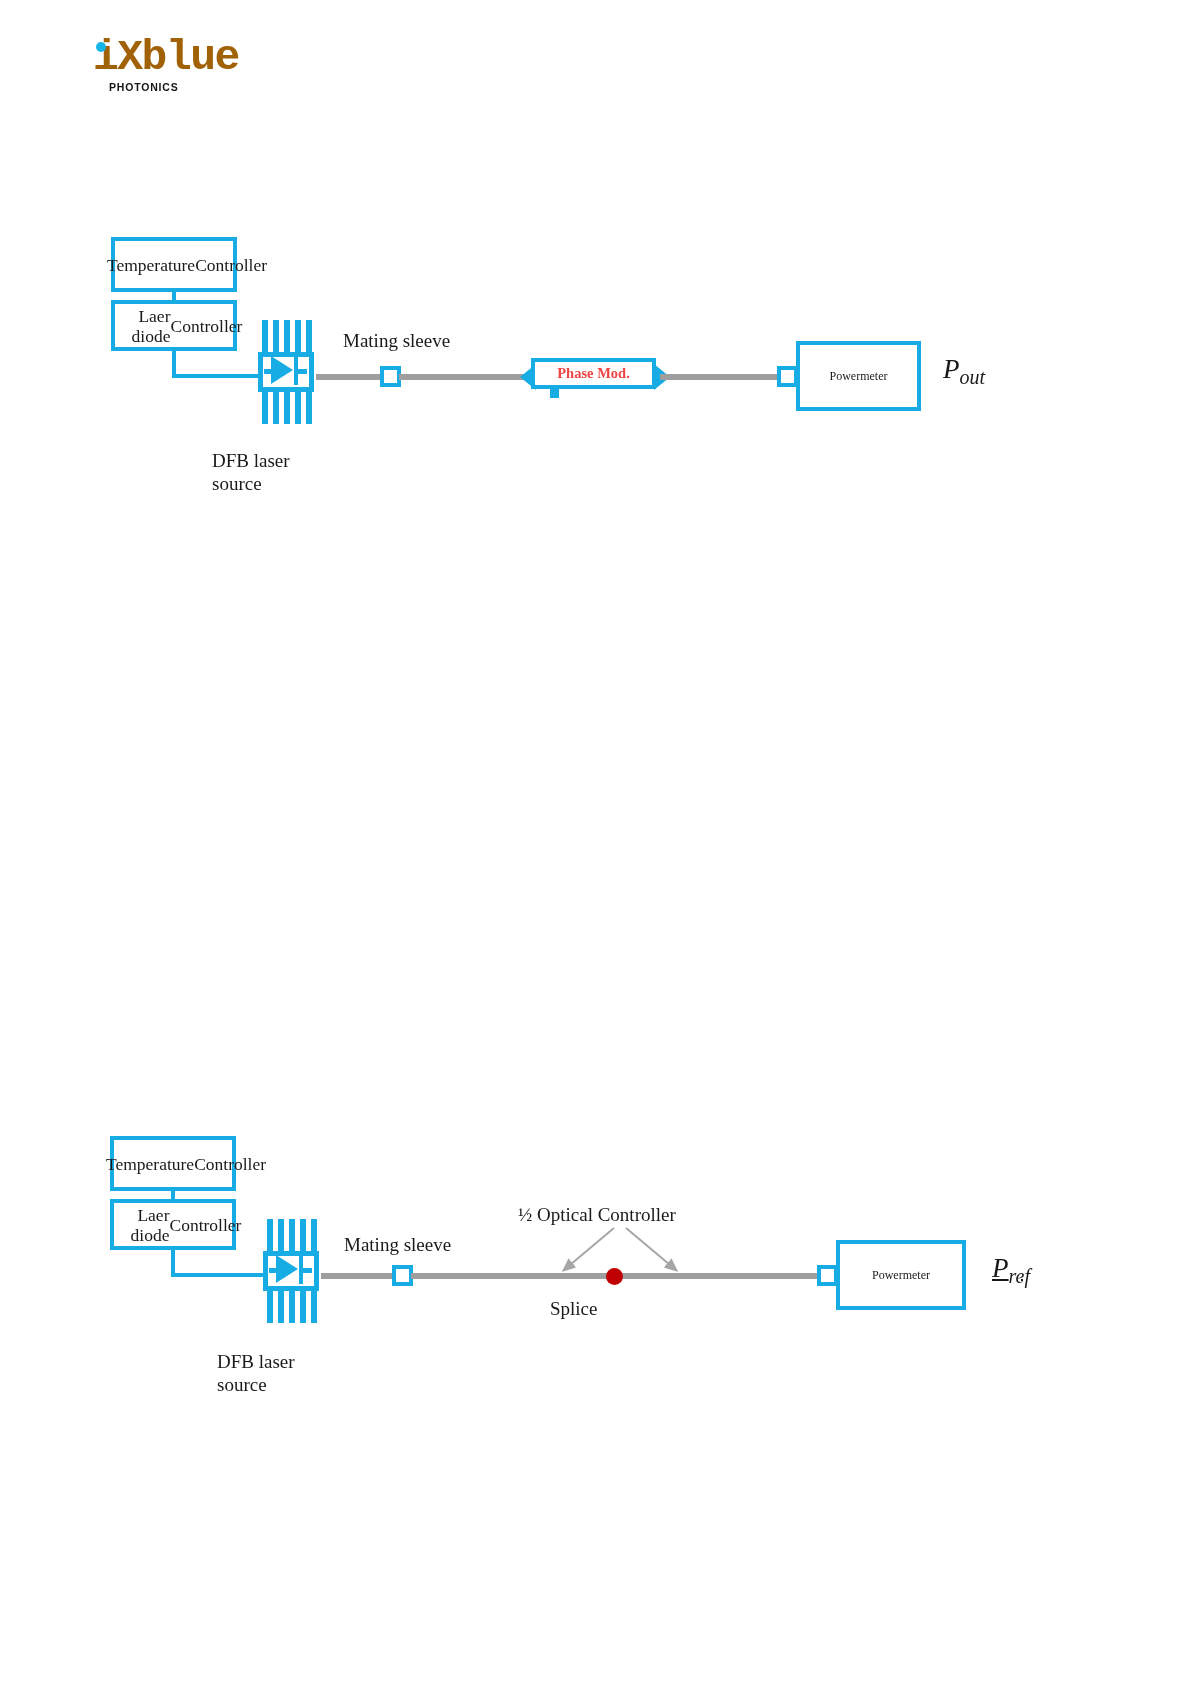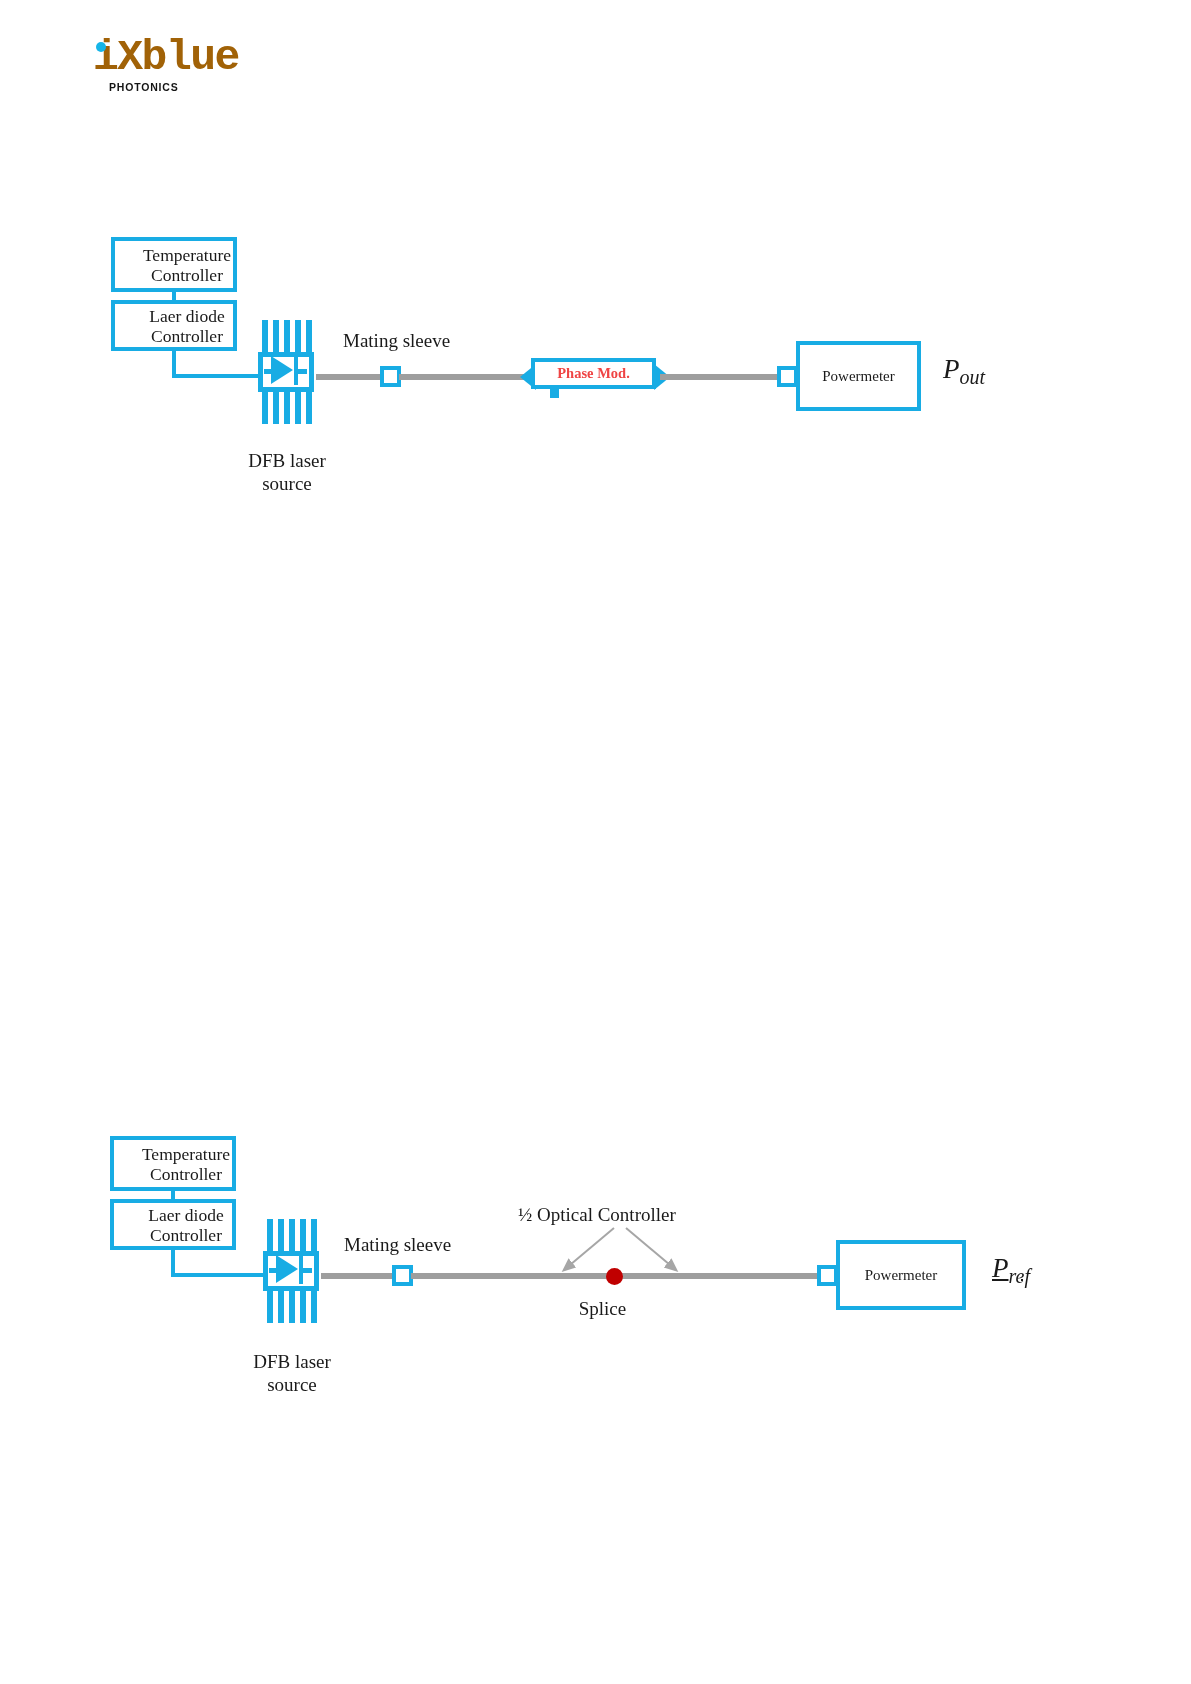--- a/index.html
+++ b/index.html
@@ -54,39 +54,39 @@
 
   
   .diagram { position: absolute; left: 0; width: 1191px; }
 
   .ctrl-box {
     position: absolute;
     border: 4px solid #18ace4;
     background: #ffffff;
     box-sizing: border-box;
     display: flex;
-    flex-direction: column;
+    flex-direction: row;
     align-items: center;
     justify-content: center;
     font-size: 17.5px;
     line-height: 20px;
     text-align: right;
     color: #1a1a1a;
     padding-left: 26px;
   }
 
   .pm-box {
     position: absolute;
     border: 4px solid #18ace4;
     background: #ffffff;
     box-sizing: border-box;
     display: flex;
     align-items: center;
     justify-content: center;
-    font-size: 15px;
+    font-size: 12px;
     color: #1a1a1a;
   }
 
   .wire {
     position: absolute;
     background: #18ace4;
   }
 
   .fiber {
     position: absolute;
@@ -176,21 +176,20 @@
     width: 9px; height: 9px;
     background: #18ace4;
   }
 
   
   .label {
     position: absolute;
     font-size: 19px;
     line-height: 23px;
     color: #1a1a1a;
-    text-align: center;
     white-space: nowrap;
   }
   .label.two-line { white-space: normal; }
 
   .pvar {
     position: absolute;
     font-family: "Liberation Serif", serif;
     font-style: italic;
     font-size: 27px;
     color: #1a1a1a;

